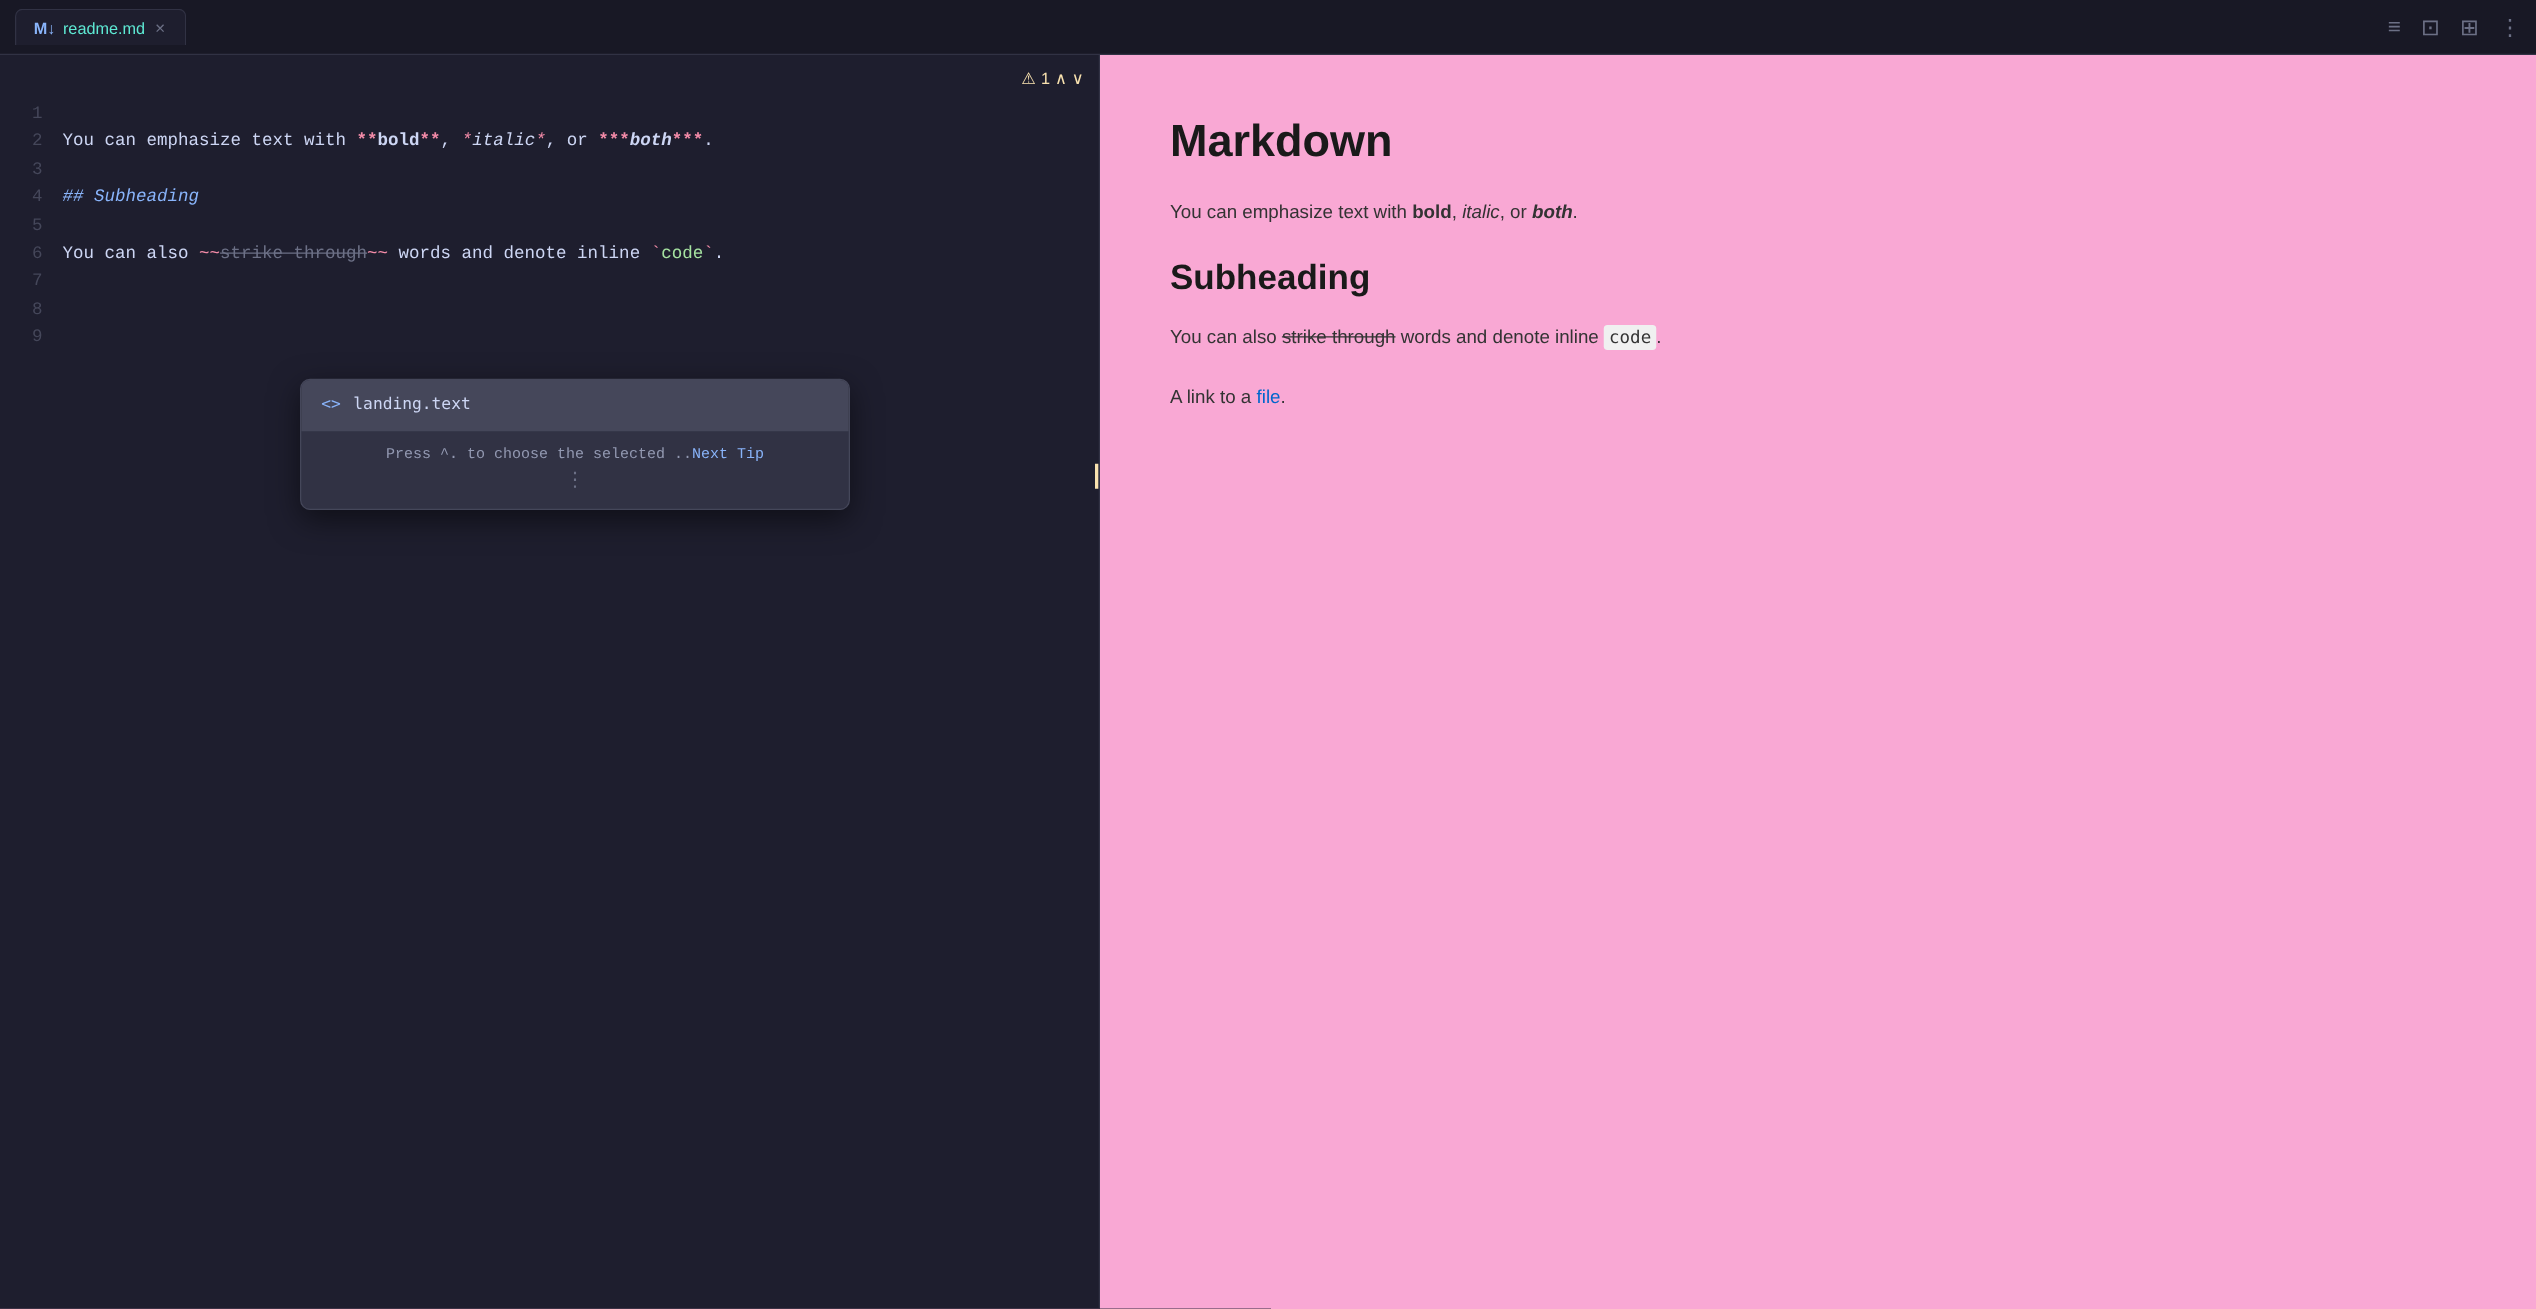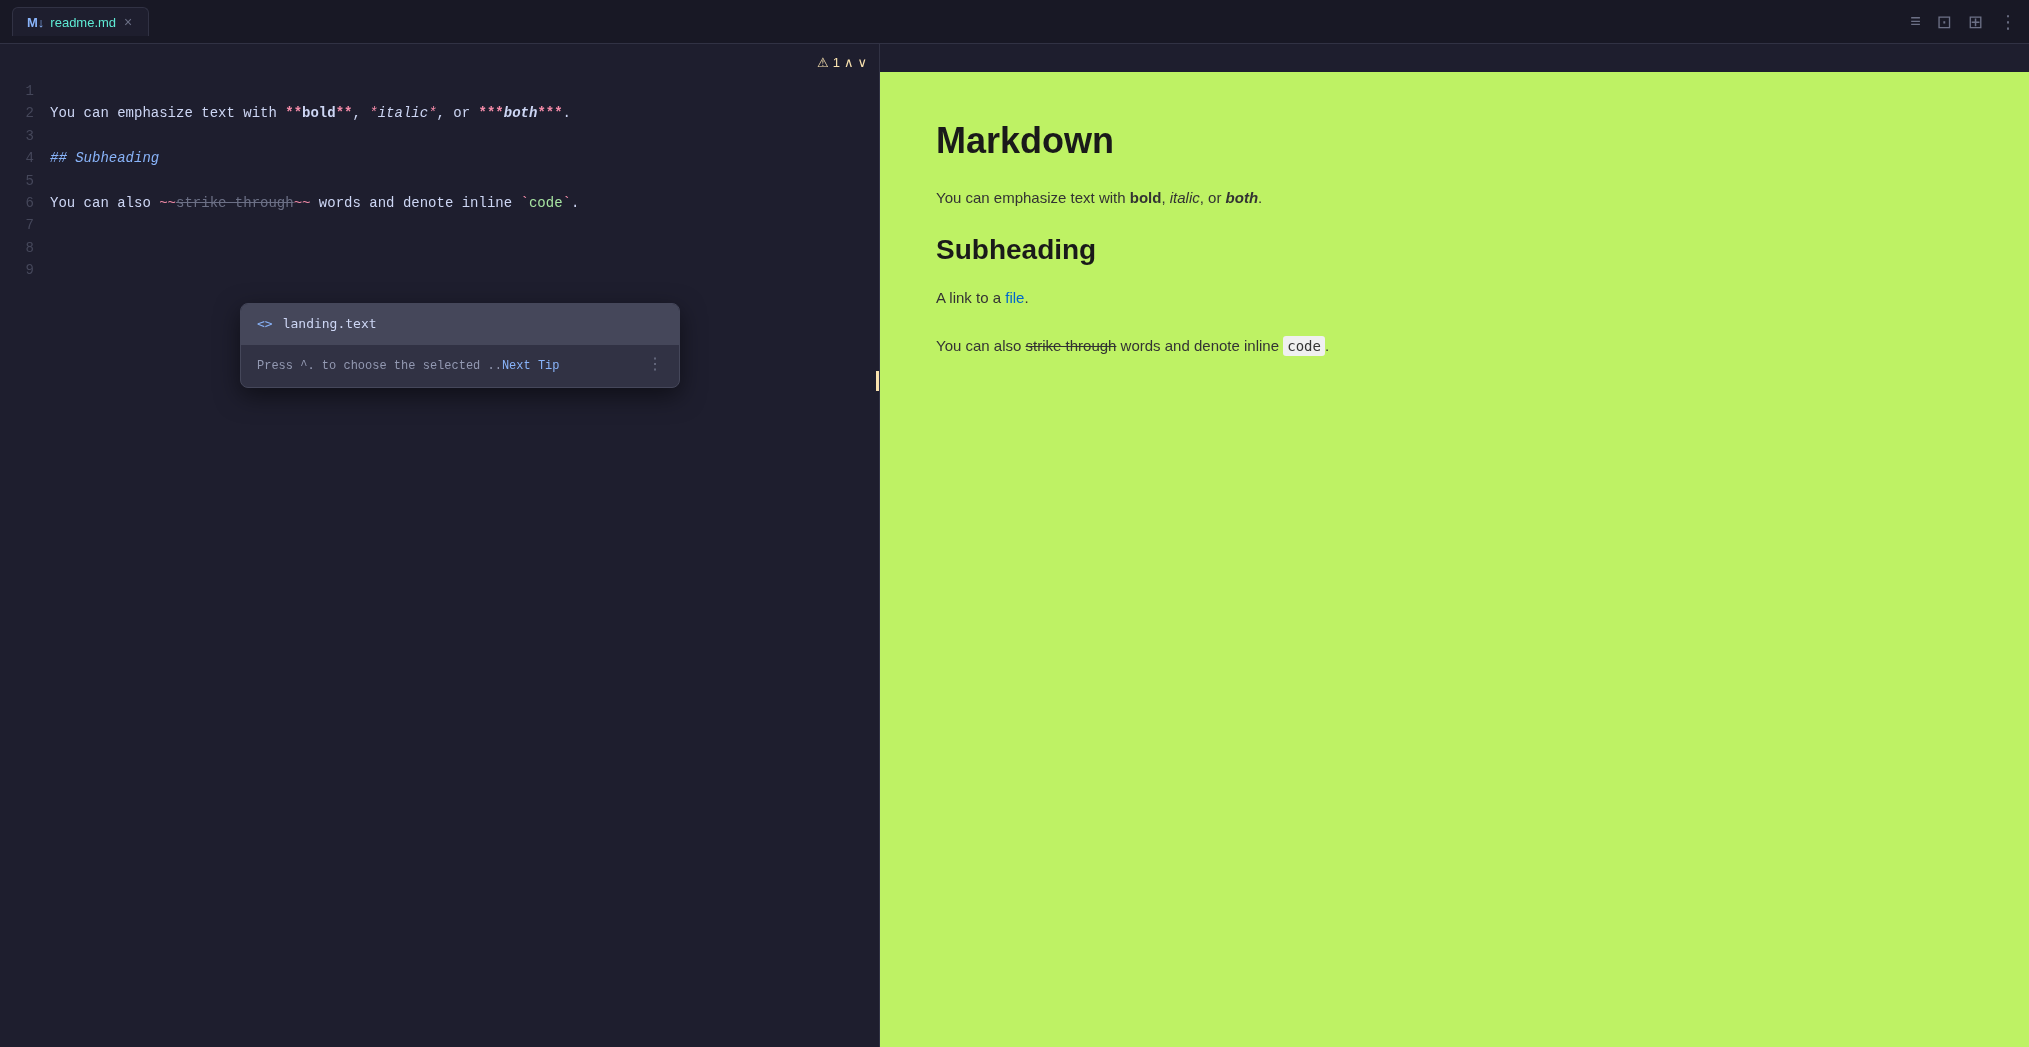--- a/index.html
+++ b/index.html
@@ -202,20 +202,21 @@
     .autocomplete-item-text {
       color: #cdd6f4;
       font-family: monospace;
       font-size: 13px;
     }
     .autocomplete-hint {
       display: flex;
       align-items: center;
       justify-content: space-between;
       padding: 8px 16px;
+      flex-direction: column;
     }
     .autocomplete-hint-text {
       color: #9399b2;
       font-size: 12px;
     }
     .autocomplete-hint-text .hint-key {
       font-family: monospace;
     }
     .autocomplete-hint-next {
       color: #89b4fa;
@@ -223,26 +224,25 @@
     }
     .autocomplete-more {
       color: #6c7086;
       font-size: 16px;
       cursor: pointer;
     }
 
     
     .preview-pane {
       flex: 1;
-      background: #bef264;
+      background: #f9a8d4;
       color: #000000;
       padding: 48px 56px;
       overflow-y: auto;
       font-family: -apple-system, BlinkMacSystemFont, 'Segoe UI', Helvetica, Arial, sans-serif;
-      margin-top: 28px;
     }
 
     .preview-h1 {
       font-size: 36px;
       font-weight: 700;
       color: #1a1a1a;
       margin-bottom: 24px;
     }
     .preview-p {
       font-size: 15px;
@@ -351,20 +351,20 @@
     </div>
   </div>
 
   <div class="preview-pane">
     <h1 class="preview-h1">Markdown</h1>
     <p class="preview-p">
       <span>You can emphasize text with </span><span class="preview-bold">bold</span><span>, </span><span class="preview-italic">italic</span><span>, or </span><span class="preview-bold-italic">both</span><span>.</span>
     </p>
     <h2 class="preview-h2">Subheading</h2>
     <p class="preview-p">
+      <span>You can also </span><span class="preview-strike">strike through</span><span> words and denote inline</span> <span class="preview-code">code</span><span>.</span>
+    </p>
+    <p class="preview-p">
       <span>A link to a </span><a class="preview-link">file</a><span>.</span>
     </p>
-    <p class="preview-p">
-      <span>You can also </span><span class="preview-strike">strike through</span><span> words and denote inline</span> <span class="preview-code">code</span><span>.</span>
-    </p>
   </div>
 
 </div>
 
 </body></html>

